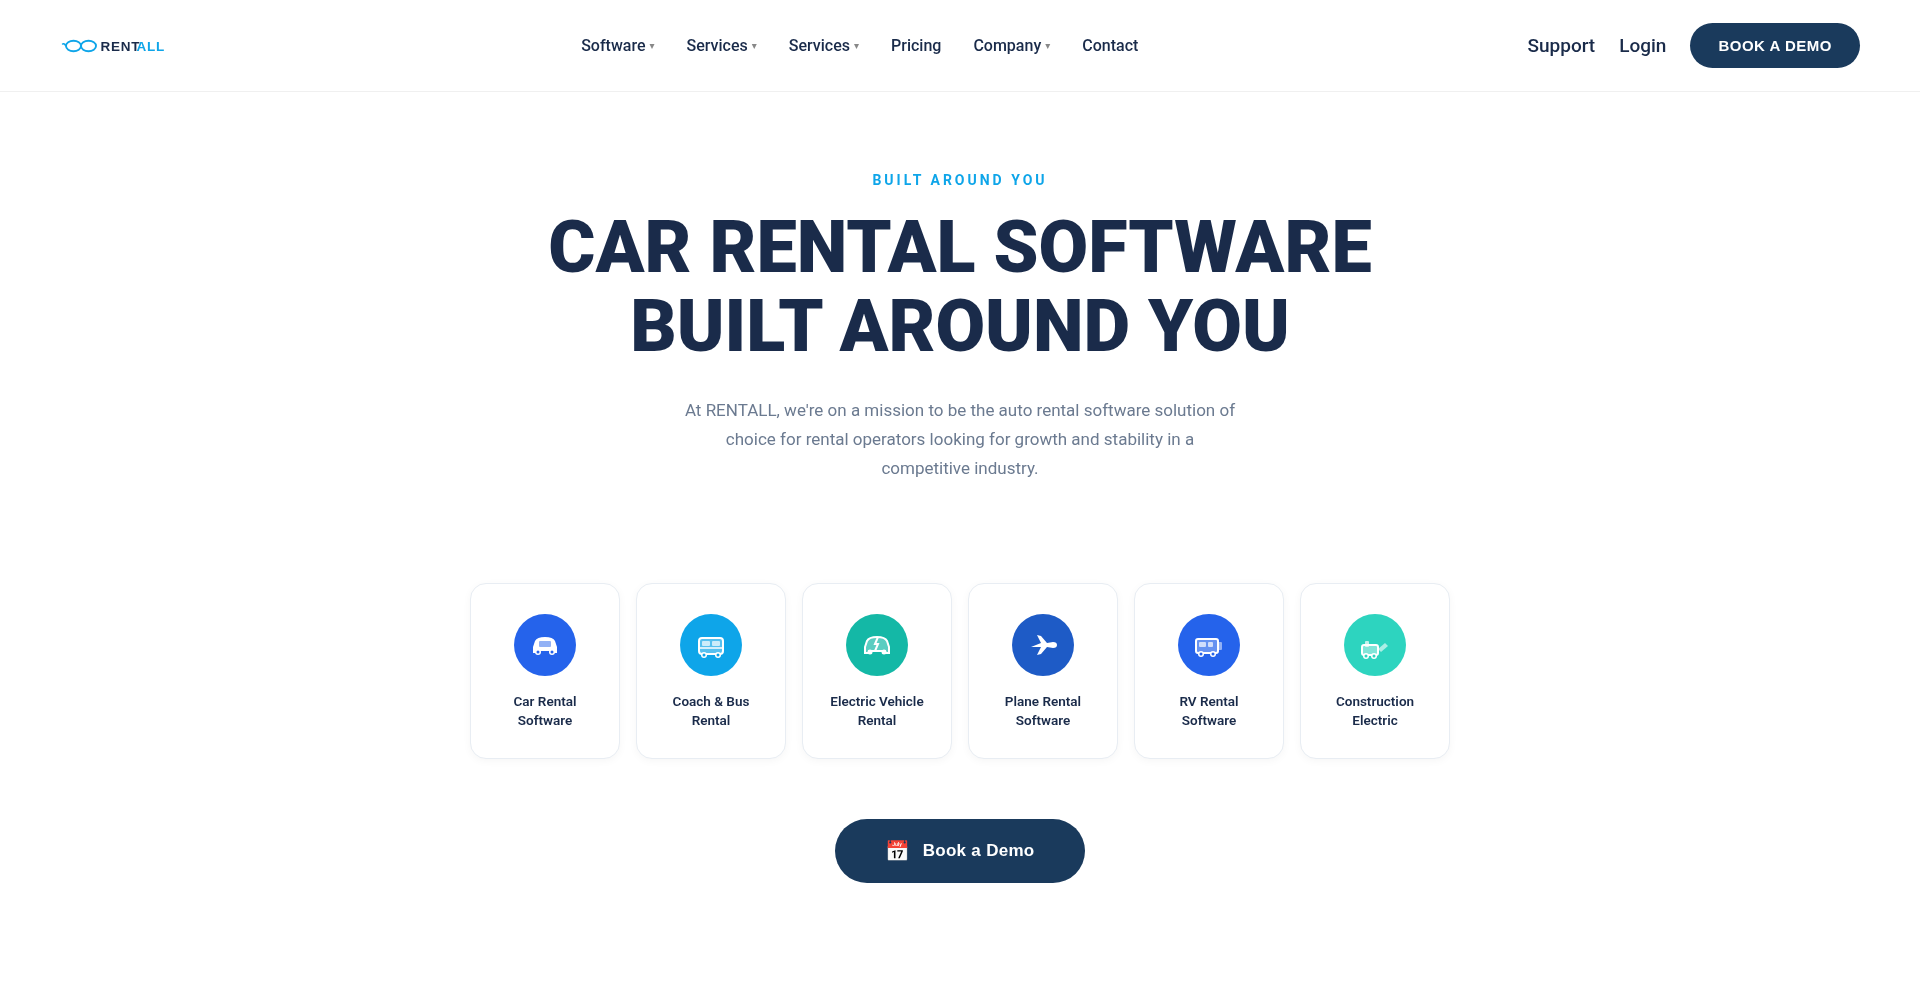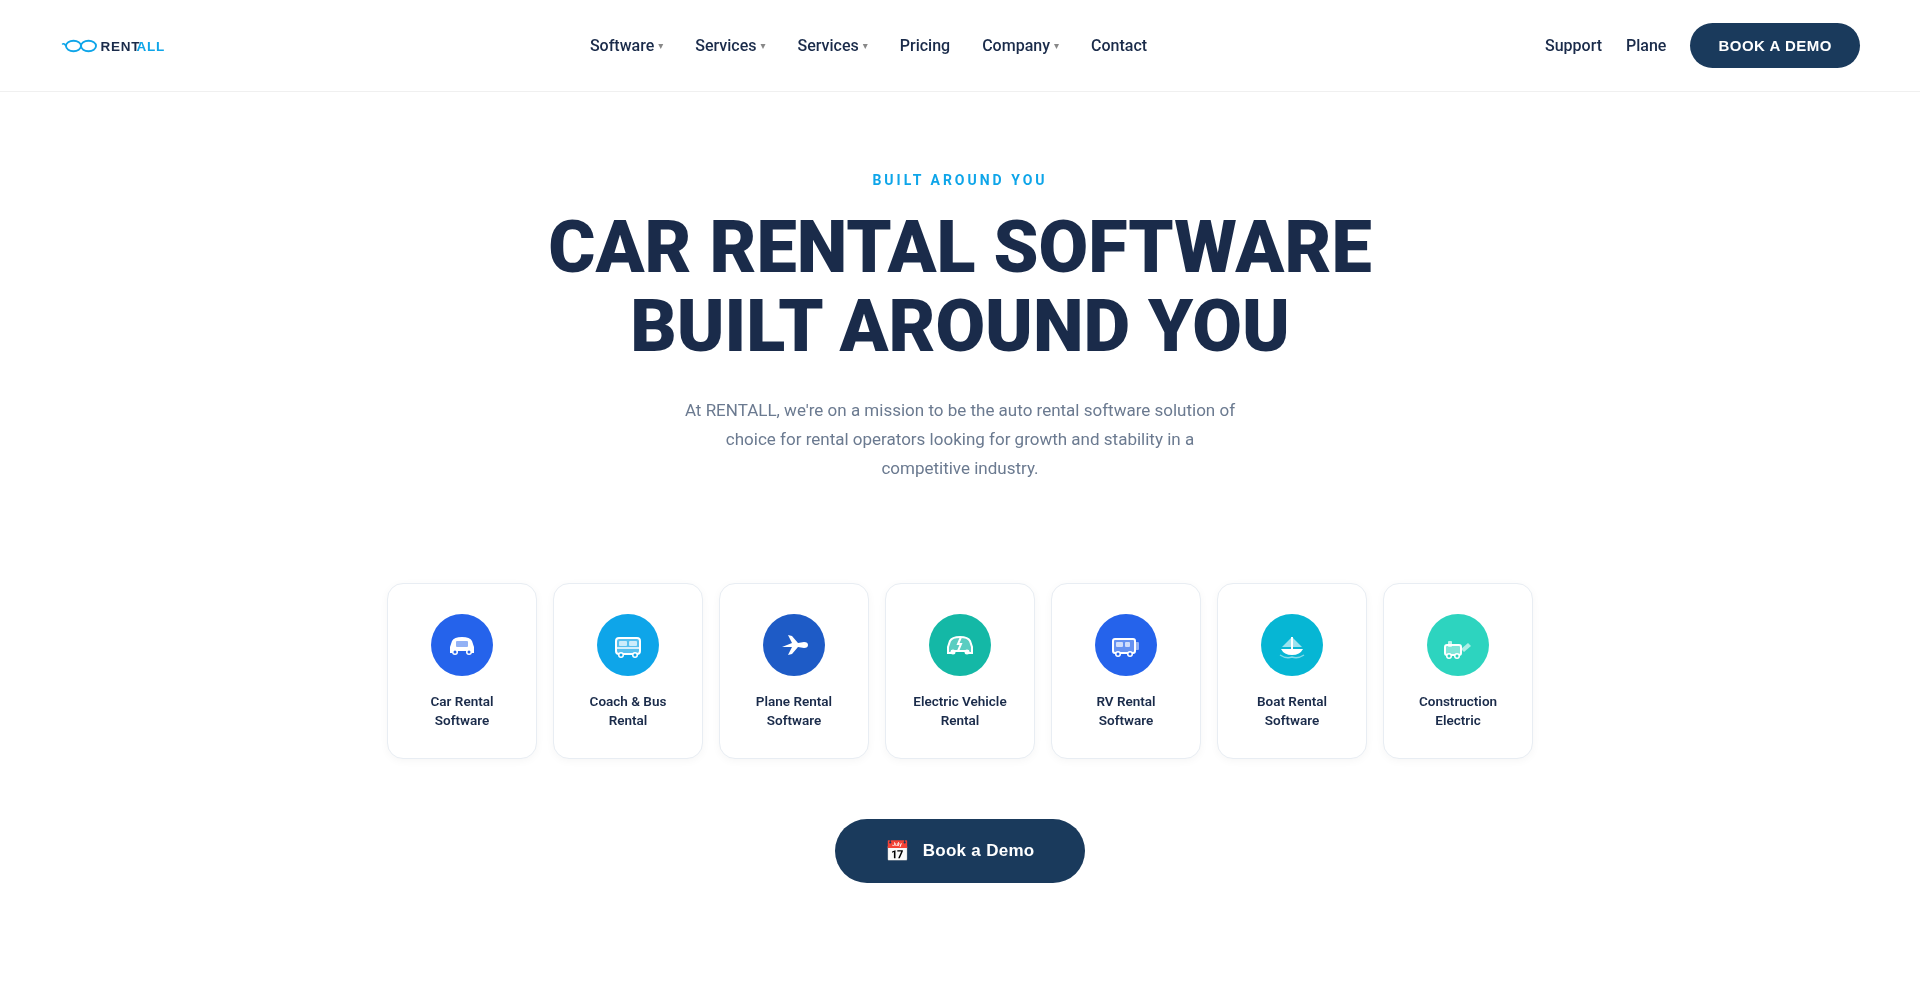--- a/index.html
+++ b/index.html
@@ -13,21 +13,21 @@
     }
     .nav-logo { display: flex; align-items: center; gap: 8px; }
     .nav-logo svg { width: 120px; }
     .nav-links { display: flex; align-items: flex-start; gap: 32px; margin-left: 12px; }
     .nav-links a {
       text-decoration: none; color: #1a2b4a; font-size: 16px; font-weight: 500;
       display: flex; align-items: center; gap: 4px;
     }
     .nav-chevron { font-size: 10px; color: #888; }
     .nav-right { display: flex; align-items: center; gap: 24px; }
-    .nav-right a { text-decoration: none; color: #1a2b4a; font-size: 16px; font-weight: 500; }
+    .nav-right a { text-decoration: none; color: #1a2b4a; font-size: 19px; font-weight: 500; }
     .btn-book-demo {
       background: #1a3a5c; color: #fff; border: none; border-radius: 50px;
       padding: 14px 28px; font-size: 15px; font-weight: 700; cursor: pointer;
       letter-spacing: 0.5px; text-transform: uppercase;
     }
 
     
     .hero {
       text-align: center; padding: 80px 60px 40px;
     }
@@ -123,21 +123,21 @@
       <span>Company</span>
       <span class="nav-chevron">▾</span>
     </a>
     <a href="#">
       <span>Contact</span>
     </a>
   </div>
 
   <div class="nav-right">
     <a href="#">Support</a>
-    <a href="#">Plane</a>
+    <a href="#">Login</a>
     <button class="btn-book-demo">BOOK A DEMO</button>
   </div>
 </nav>
 
 <section class="hero">
   <p class="hero-tag">BUILT AROUND YOU</p>
   <h1 class="hero-title">
     <span>CAR RENTAL SOFTWARE</span><br>
     <span>BUILT AROUND YOU</span>
   </h1>
@@ -172,69 +172,58 @@
         <circle cx="23" cy="26" r="3" fill="#fff"></circle>
         <circle cx="9" cy="26" r="1.5" fill="#0ea5e9"></circle>
         <circle cx="23" cy="26" r="1.5" fill="#0ea5e9"></circle>
         <line x1="4" y1="19" x2="28" y2="19" stroke="#fff" stroke-width="1.5"></line>
       </svg>
     </div>
     <span class="card-label">Coach &amp; Bus Rental</span>
   </div>
 
   <div class="card">
-    <div class="card-icon icon-plane">
-      <svg viewBox="0 0 32 32" xmlns="http://www.w3.org/2000/svg">
-        <path d="M4 18 L14 14 L10 6 L14 7 L20 14 L26 13 Q30 13 30 16 Q30 19 26 19 L20 18 L14 25 L10 26 L14 18 Z" fill="#fff"></path>
-      </svg>
-    </div>
-    <span class="card-label">Plane Rental Software</span>
-  </div>
-
-  <div class="card">
     <div class="card-icon icon-ev">
       <svg viewBox="0 0 32 32" xmlns="http://www.w3.org/2000/svg">
         <path d="M4 18 L6 12 Q8 8 16 8 Q24 8 26 12 L28 18 L28 24 L24 24 L24 22 L8 22 L8 24 L4 24 Z" fill="#fff" opacity="0.3"></path>
         <path d="M4 18 L6 12 Q8 8 16 8 Q24 8 26 12 L28 18 L28 24 L24 24 L24 22 L8 22 L8 24 L4 24 Z" fill="none" stroke="#fff" stroke-width="2"></path>
         <circle cx="9" cy="23" r="2.5" fill="#fff"></circle>
         <circle cx="23" cy="23" r="2.5" fill="#fff"></circle>
         <path d="M17 8 L14 15 L17 15 L14 22" stroke="#fff" stroke-width="2" fill="none"></path>
       </svg>
     </div>
     <span class="card-label">Electric Vehicle Rental</span>
+  </div>
+
+  <div class="card">
+    <div class="card-icon icon-plane">
+      <svg viewBox="0 0 32 32" xmlns="http://www.w3.org/2000/svg">
+        <path d="M4 18 L14 14 L10 6 L14 7 L20 14 L26 13 Q30 13 30 16 Q30 19 26 19 L20 18 L14 25 L10 26 L14 18 Z" fill="#fff"></path>
+      </svg>
+    </div>
+    <span class="card-label">Plane Rental Software</span>
   </div>
 
   <div class="card">
     <div class="card-icon icon-rv">
       <svg viewBox="0 0 32 32" xmlns="http://www.w3.org/2000/svg">
         <rect x="3" y="10" width="22" height="14" rx="2" fill="#fff" opacity="0.3"></rect>
         <rect x="3" y="10" width="22" height="14" rx="2" fill="none" stroke="#fff" stroke-width="2"></rect>
         <rect x="25" y="13" width="4" height="8" rx="1" fill="#fff" opacity="0.5"></rect>
         <rect x="6" y="13" width="7" height="5" rx="1" fill="#fff" opacity="0.7"></rect>
         <rect x="15" y="13" width="5" height="5" rx="1" fill="#fff" opacity="0.7"></rect>
         <circle cx="8" cy="25" r="3" fill="#fff"></circle>
         <circle cx="20" cy="25" r="3" fill="#fff"></circle>
         <circle cx="8" cy="25" r="1.5" fill="#2563eb"></circle>
         <circle cx="20" cy="25" r="1.5" fill="#2563eb"></circle>
       </svg>
     </div>
     <span class="card-label">RV Rental Software</span>
   </div>
 
-  <div class="card">
-    <div class="card-icon icon-boat">
-      <svg viewBox="0 0 32 32" xmlns="http://www.w3.org/2000/svg">
-        <path d="M5 20 Q8 26 16 26 Q24 26 27 20 Z" fill="#fff"></path>
-        <path d="M16 8 L16 20" stroke="#fff" stroke-width="2"></path>
-        <path d="M16 8 L26 18 L6 18 Z" fill="#fff" opacity="0.6"></path>
-        <path d="M4 26 Q10 30 16 28 Q22 30 28 26" fill="none" stroke="#fff" stroke-width="1.5" opacity="0.5"></path>
-      </svg>
-    </div>
-    <span class="card-label">Boat Rental Software</span>
-  </div>
 
   <div class="card">
     <div class="card-icon icon-construct">
       <svg viewBox="0 0 32 32" xmlns="http://www.w3.org/2000/svg">
         <rect x="3" y="16" width="16" height="10" rx="2" fill="#fff" opacity="0.4"></rect>
         <rect x="3" y="16" width="16" height="10" rx="2" fill="none" stroke="#fff" stroke-width="2"></rect>
         <rect x="6" y="12" width="4" height="6" rx="1" fill="#fff" opacity="0.7"></rect>
         <path d="M19 20 L26 14 L29 17 L22 23 Z" fill="#fff" opacity="0.6"></path>
         <circle cx="7" cy="27" r="3" fill="#fff"></circle>
         <circle cx="15" cy="27" r="3" fill="#fff"></circle>

